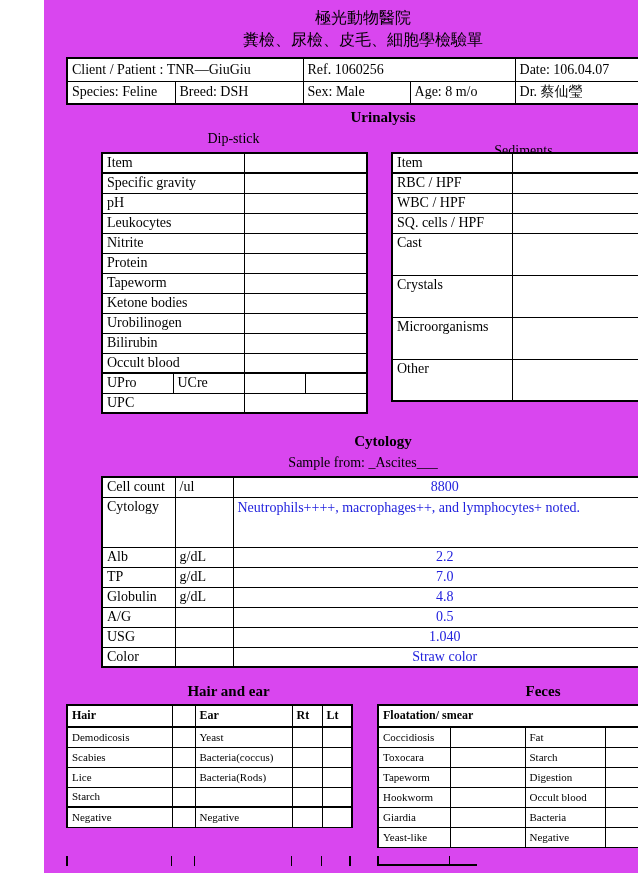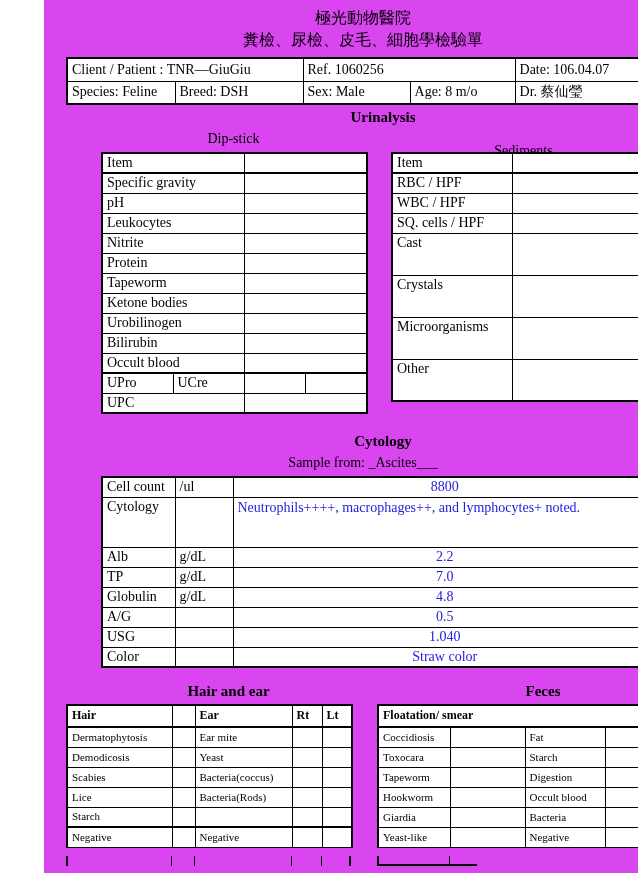--- a/index.html
+++ b/index.html
@@ -240,27 +240,20 @@
       </colgroup>
     <tbody>
         <tr class="h22">
       <td class="hdr bb2">Hair</td>
       <td class="bb2"></td>
       <td class="hdr bb2">Ear</td>
       <td class="hdr bb2">Rt</td>
       <td class="hdr bb2">Lt</td>
     </tr>
     <tr>
-      <td>Dermatophytosis</td>
-      <td></td>
-      <td>Ear mite</td>
-      <td></td>
-      <td></td>
-    </tr>
-    <tr>
       <td>Demodicosis</td>
       <td></td>
       <td>Yeast</td>
       <td></td>
       <td></td>
     </tr>
     <tr>
       <td>Scabies</td>
       <td></td>
       <td>Bacteria(coccus)</td>

